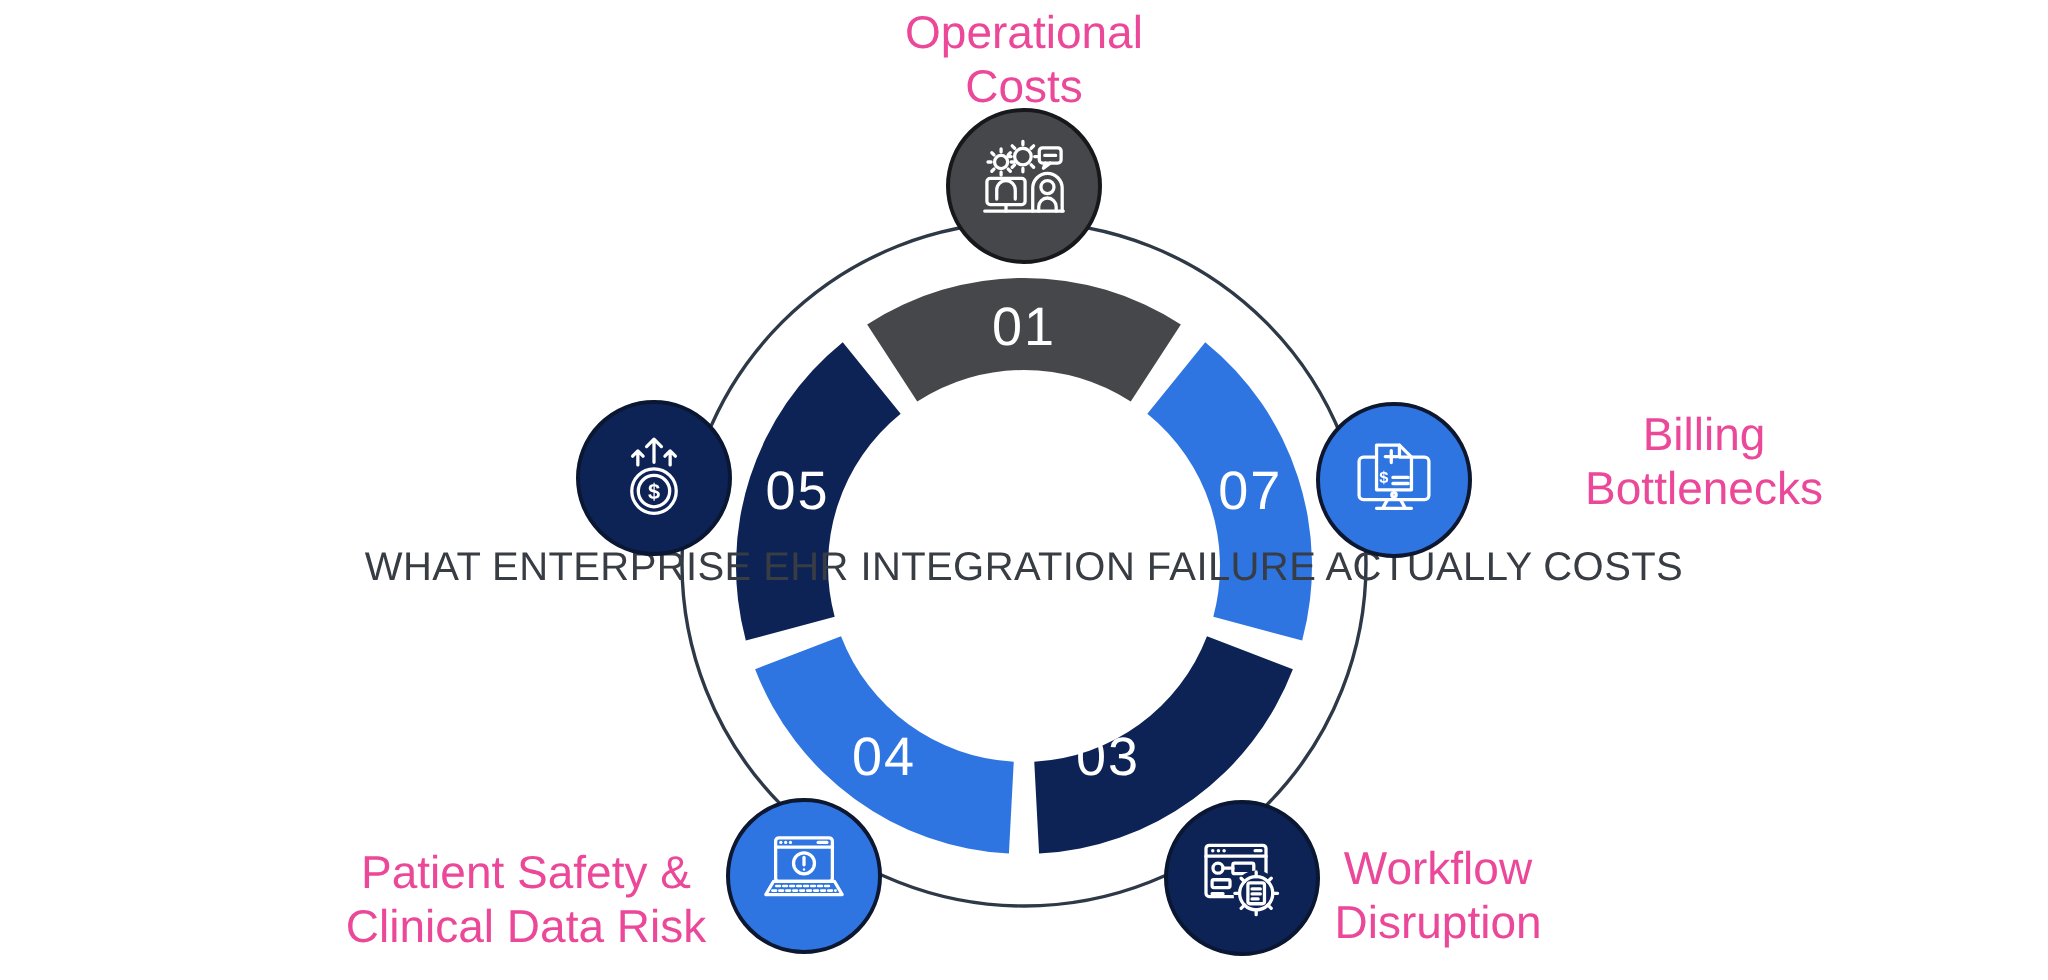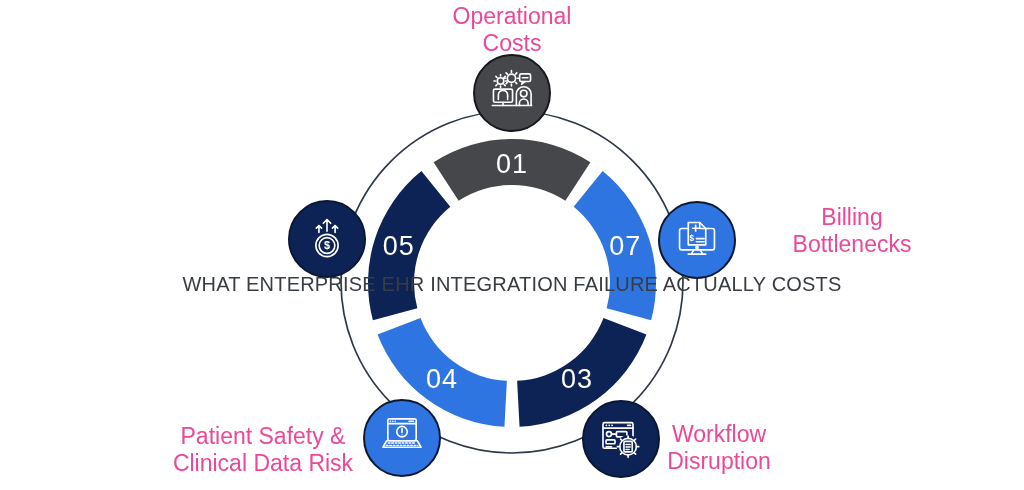--- a/index.html
+++ b/index.html
@@ -60,21 +60,21 @@
   <div class="center-title">
     <span class="line">WHAT</span>
     <span class="line">ENTERPRISE</span>
     <span class="line">EHR INTEGRATION</span>
     <span class="line">FAILURE ACTUALLY</span>
     <span class="line">COSTS</span>
   </div>
 
   <div class="seg-num" style="left: 512px; top: 164px;">01</div>
   <div class="seg-num" style="left: 625.176px; top: 246.227px;">07</div>
-  <div class="seg-num" style="left: 577px; top: 379.273px;">03</div>
+  <div class="seg-num" style="left: 554px; top: 379.273px;">03</div>
   <div class="seg-num" style="left: 442.054px; top: 379.273px;">04</div>
   <div class="seg-num" style="left: 398.824px; top: 246.227px;">05</div>
 
   <div class="icon-badge" style="left: 512px; top: 93px; --bg: #46474b; --bd: #17181c;">
     <svg width="48" height="48" viewBox="0 0 44 44">
       <g stroke="#fff" stroke-width="1.5" fill="none" stroke-linecap="round" stroke-linejoin="round">
         <circle cx="11.5" cy="11" r="3"></circle>
         <path d="M16.1,11 h1.4 M14.75,14.25 l1,1 M11.5,15.6 v1.4 M8.25,14.25 l-1,1 M6.9,11 H5.5 M8.25,7.75 l-1,-1 M11.5,6.4 V5 M14.75,7.75 l1,-1"></path>
         <circle cx="21.5" cy="8.5" r="3.8"></circle>
         <path d="M26.9,8.5 h1.6 M25.3,12.3 l1.1,1.1 M21.5,13.9 v1.6 M17.7,12.3 l-1.1,1.1 M16.1,8.5 H14.5 M17.7,4.7 L16.6,3.6 M21.5,3.1 V1.5 M25.3,4.7 L26.4,3.6"></path>

